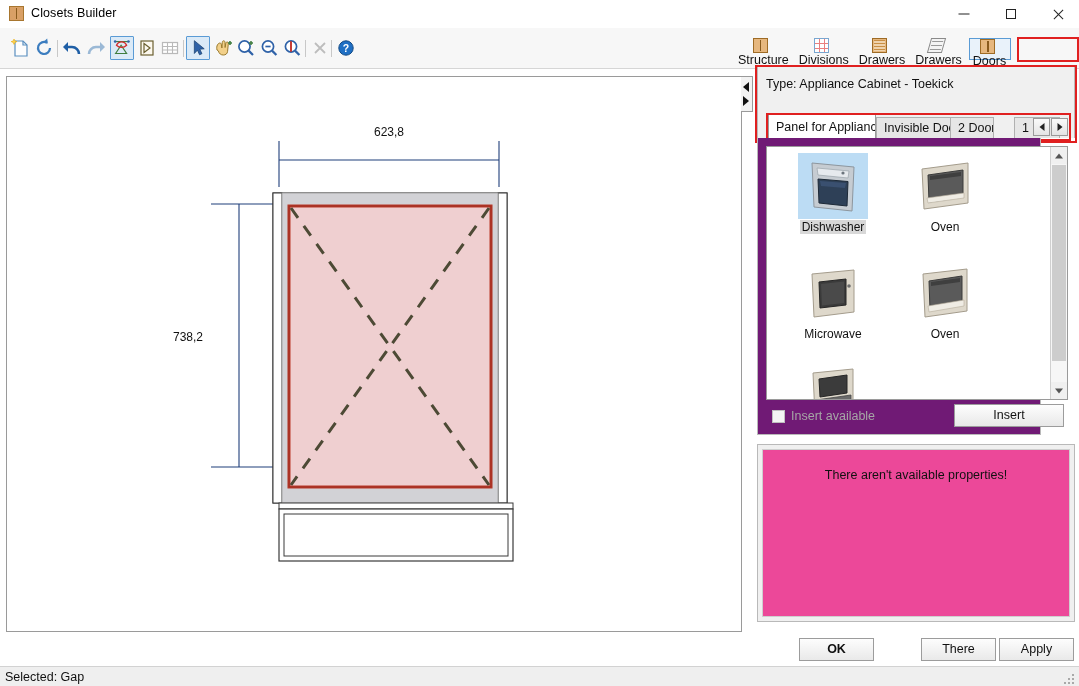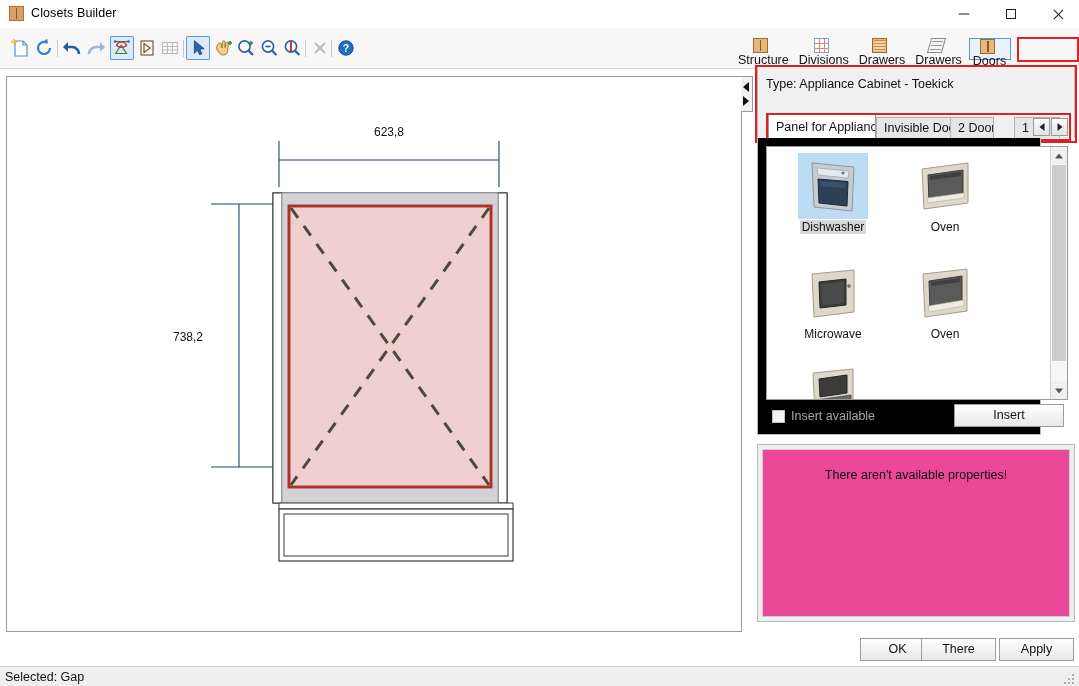--- a/index.html
+++ b/index.html
@@ -328,21 +328,21 @@
     border: 2px solid #e02020;
     box-sizing: border-box;
     pointer-events: none;
   }
 
   
   #list-group {
     position: absolute;
     left: 0; top: 72px;
     width: 284px; height: 297px;
-    background: #000000;
+    background: #701a75;
     border: 1px solid #b9b9b9;
     border-top: none;
     box-sizing: border-box;
   }
   #item-list {
     position: absolute;
     left: 8px; top: 8px;
     width: 302px; height: 254px;
     background: #ffffff;
     border: 1px solid #9a9a9a;
@@ -465,21 +465,21 @@
     top: 638px;
     width: 75px; height: 23px;
     background: linear-gradient(#fdfdfd,#e9e9e9);
     border: 1px solid #9c9c9c;
     box-sizing: border-box;
     font-size: 12.5px;
     color: #111;
     line-height: 21px;
     text-align: center;
   }
-  #btn-ok     { left: 860px; }
+  #btn-ok     { left: 799px; font-weight: bold; }
   #btn-cancel { left: 921px; }
   #btn-apply  { left: 999px; }
 
   
   #statusbar {
     position: absolute;
     left: 0; bottom: 0;
     width: 1079px; height: 20px;
     background: #efefef;
     border-top: 1px solid #d2d2d2;

